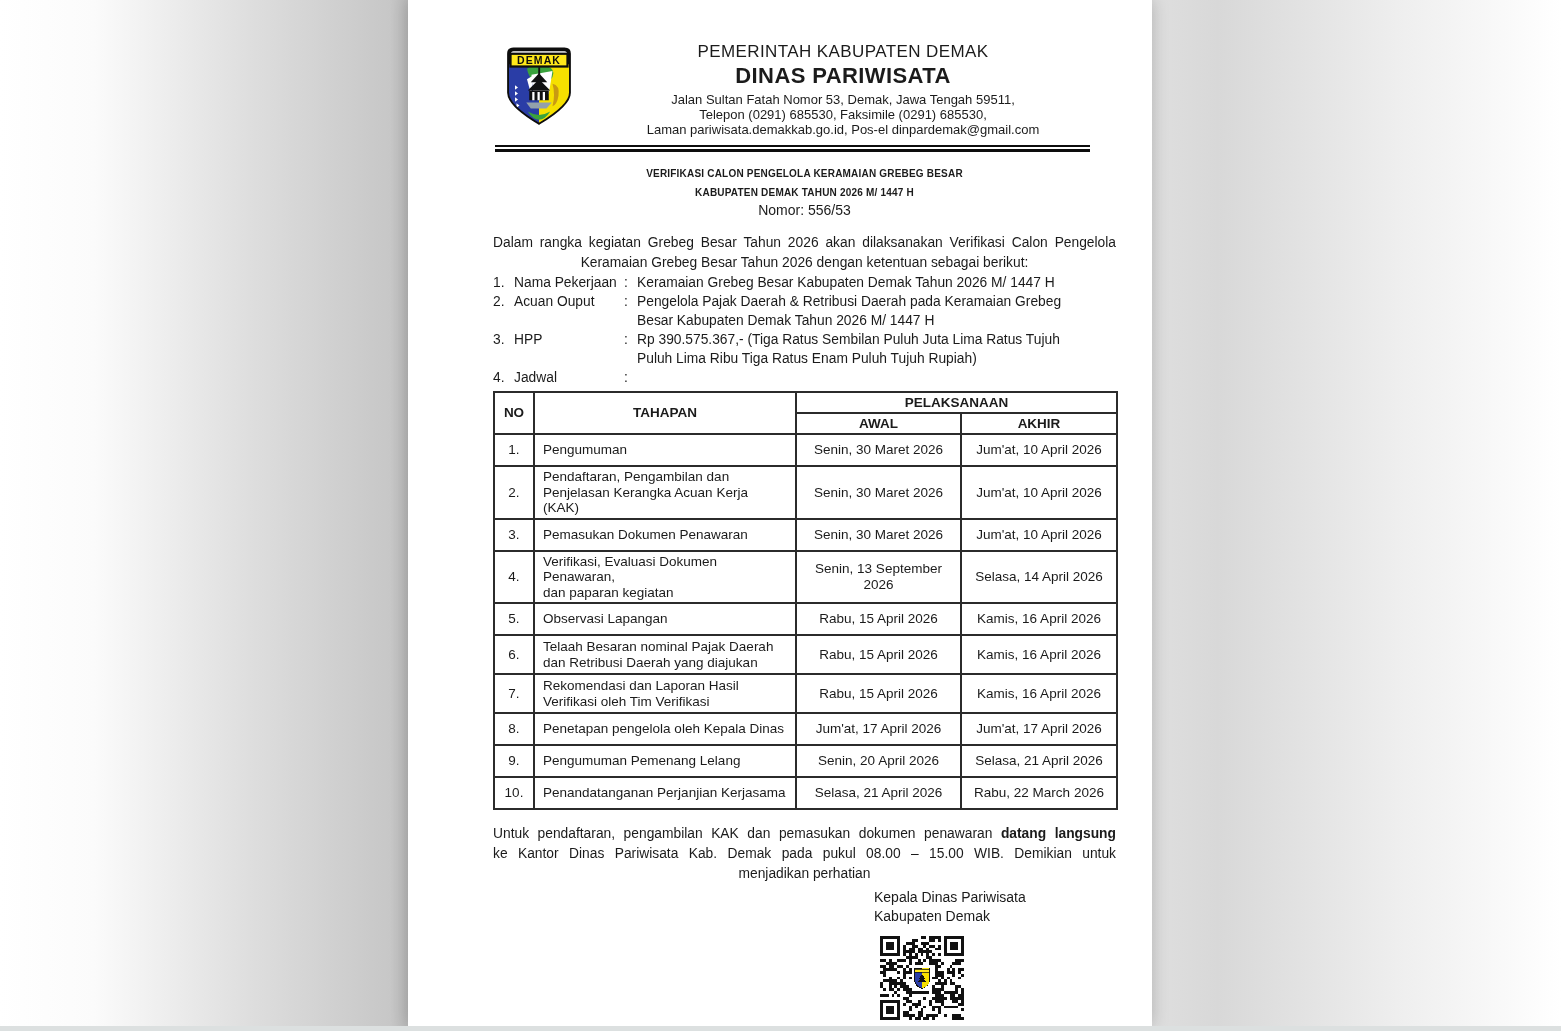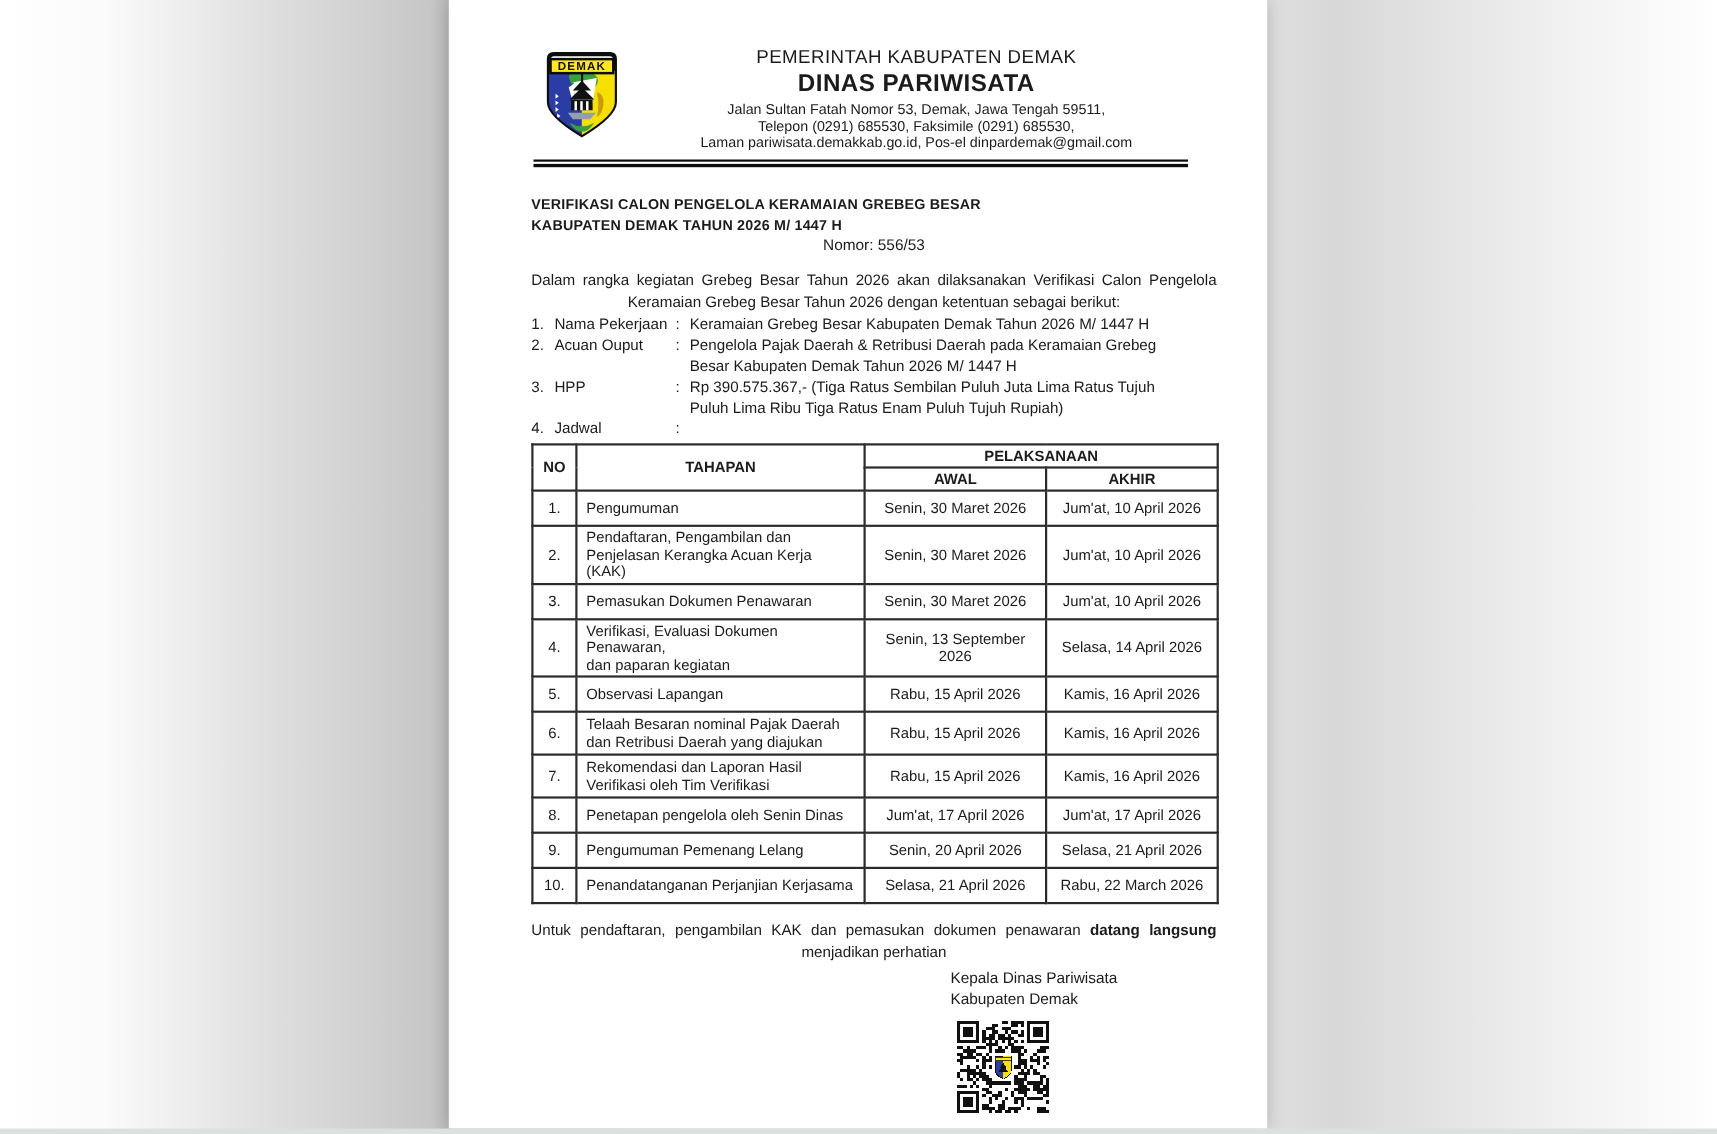--- a/index.html
+++ b/index.html
@@ -6,34 +6,34 @@
   body{
     width:1561px;height:1031px;position:relative;overflow:hidden;
     background:linear-gradient(90deg,#ffffff 0%,#fbfbfb 6%,#dedede 16%,#c7c7c7 25%,#bdbdbd 26%,#d9d9d9 40%,#e4e4e4 55%,#e2e2e2 72%,#d8d8d8 78%,#efefef 90%,#ffffff 100%);
     font-family:"Liberation Sans","DejaVu Sans",sans-serif;color:#1b1b1b;
   }
   .paper{
     position:absolute;left:408px;top:0;width:744px;height:1026px;background:#ffffff;
     box-shadow:0 0 16px rgba(0,0,0,.22);
   }
   .bottom-strip{position:absolute;left:0;bottom:0;width:1561px;height:5px;background:#dce0e0;z-index:5;}
-  .content{position:absolute;left:75px;top:0;width:623px;}
+  .content{position:absolute;left:85px;top:0;width:623px;}
 
   
   .letterhead{position:relative;padding-top:42px;}
   .logo{position:absolute;left:13px;top:40px;width:66px;height:92px;}
   .letterhead-text{margin-left:100px;width:500px;text-align:center;}
   .gov{font-size:17px;line-height:20px;letter-spacing:.4px;}
   .agency{font-size:22px;line-height:24px;font-weight:bold;margin-top:2px;letter-spacing:.4px;}
   .addr{font-size:13px;line-height:15px;}
   .addr-block{margin-top:4px;}
   .head-rule{margin:8px 0 0 2px;width:595px;height:2px;border-top:2px solid #0d0d0d;border-bottom:3.5px solid #0d0d0d;}
 
   
-  .doc-title{margin-top:25px;font-weight:bold;font-size:13px;line-height:18.5px;letter-spacing:.2px;}
+  .doc-title{margin-top:13px;text-align:center;font-weight:bold;font-size:10px;line-height:18.5px;letter-spacing:.2px;}
   .doc-number{text-align:center;font-size:14px;line-height:17px;}
 
   
   .para{margin-top:14px;font-size:13.8px;line-height:20px;}
   .jline{text-align:justify;text-align-last:justify;white-space:normal;}
   .nline{text-align:center;}
 
   
   .items{margin-top:0;font-size:13.8px;line-height:19px;}
   .item{display:flex;align-items:flex-start;}
@@ -203,41 +203,42 @@
         </tr>
         <tr class="double">
           <td class="c-no">7.</td>
           <td class="c-tahapan">Rekomendasi dan Laporan Hasil
 Verifikasi oleh Tim Verifikasi</td>
           <td class="c-date">Rabu, 15 April 2026</td>
           <td class="c-date">Kamis, 16 April 2026</td>
         </tr>
         <tr class="single">
           <td class="c-no">8.</td>
-          <td class="c-tahapan">Penetapan pengelola oleh Senin Dinas</td>
+          <td class="c-tahapan">Penetapan pengelola oleh Kepala Dinas</td>
           <td class="c-date">Jum'at, 17 April 2026</td>
           <td class="c-date">Jum'at, 17 April 2026</td>
         </tr>
         <tr class="single">
           <td class="c-no">9.</td>
           <td class="c-tahapan">Pengumuman Pemenang Lelang</td>
           <td class="c-date">Senin, 20 April 2026</td>
           <td class="c-date">Selasa, 21 April 2026</td>
         </tr>
         <tr class="single">
           <td class="c-no">10.</td>
           <td class="c-tahapan">Penandatanganan Perjanjian Kerjasama</td>
           <td class="c-date">Selasa, 21 April 2026</td>
           <td class="c-date">Rabu, 22 March 2026</td>
         </tr>
       </tbody>
     </table>
 
     <div class="para">
       <div class="jline"><span>Untuk pendaftaran, pengambilan KAK dan pemasukan dokumen penawaran </span><b>datang langsung</b></div>
+      <div class="jline">ke Kantor Dinas Pariwisata Kab. Demak pada pukul 08.00 – 15.00 WIB. Demikian untuk</div>
       <div class="nline">menjadikan perhatian</div>
     </div>
 
     <div class="sig">
       <div>Kepala Dinas Pariwisata</div>
       <div>Kabupaten Demak</div>
       <svg class="qr-wrap" viewBox="0 0 29 29" xmlns="http://www.w3.org/2000/svg" shape-rendering="crispEdges">
         <rect x="0" y="0" width="29" height="29" fill="#ffffff"></rect>
         <g fill="#111111">
             <rect x="14" y="0" width="1" height="1"></rect>

